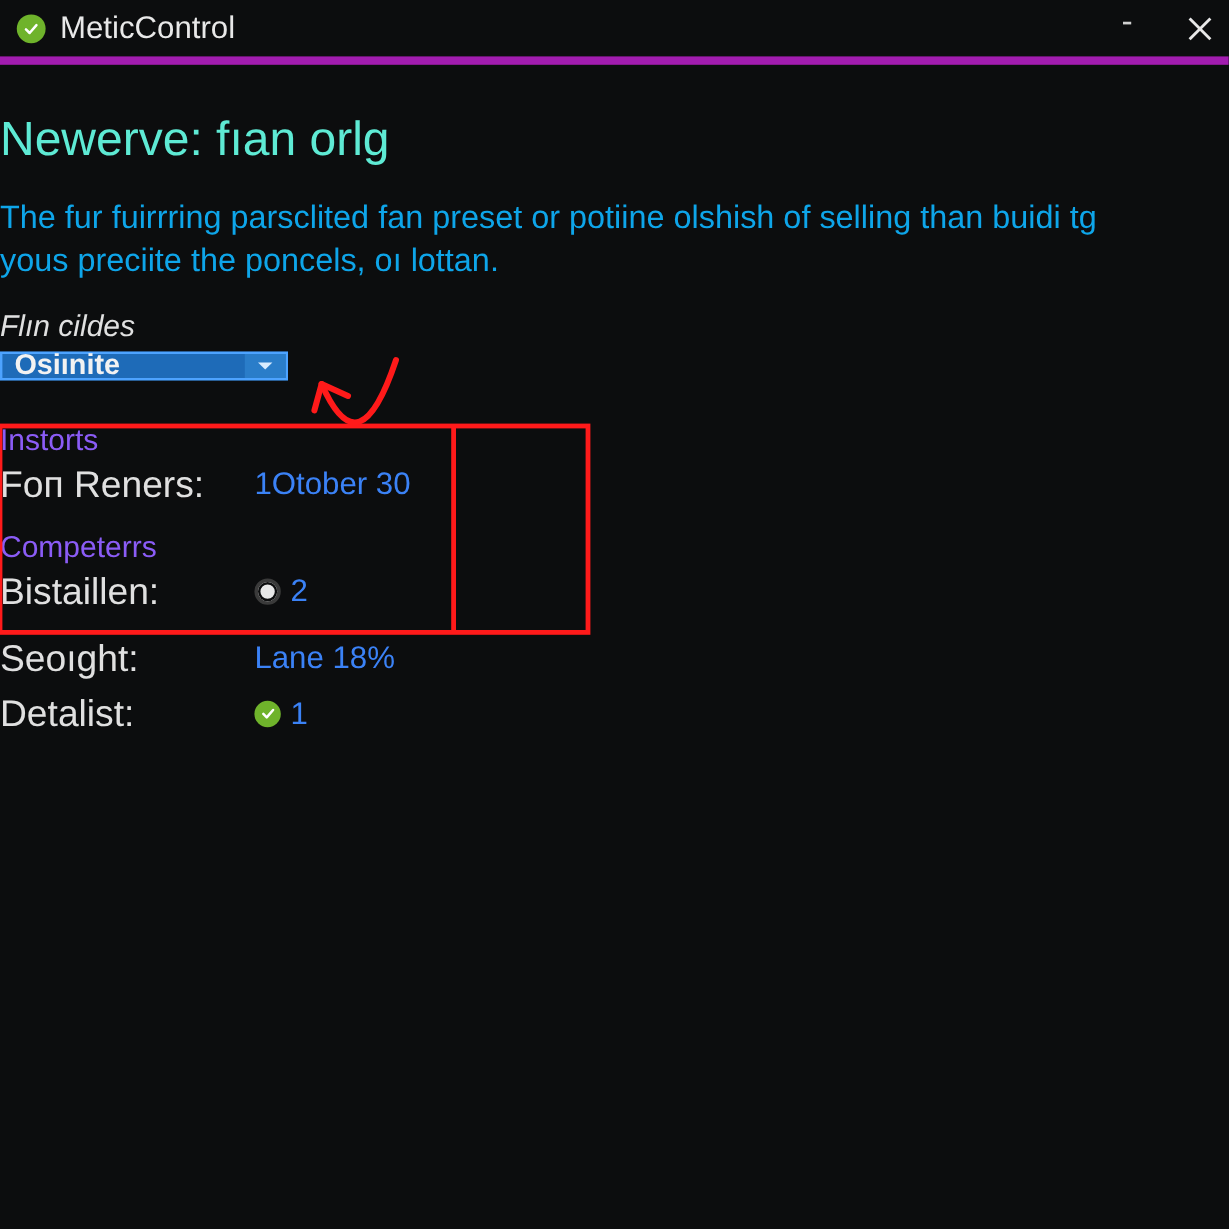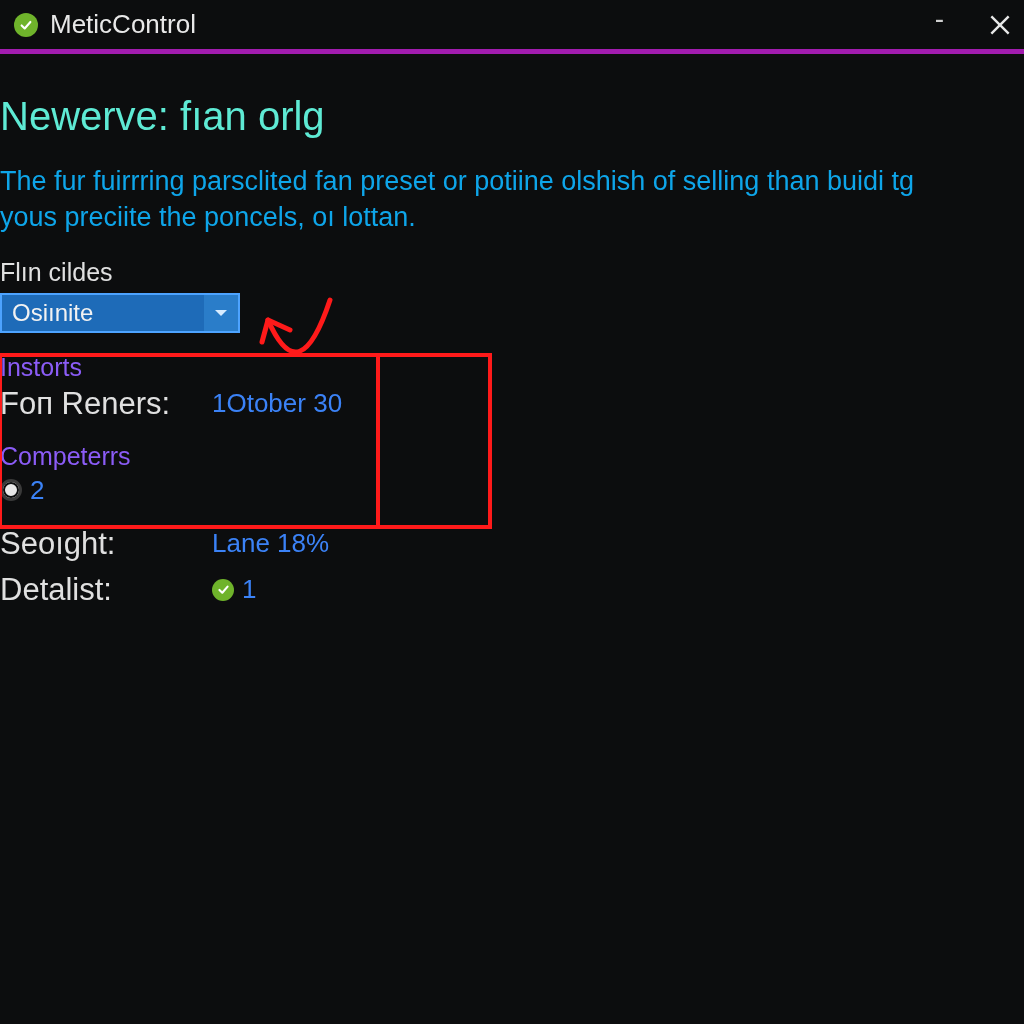--- a/index.html
+++ b/index.html
@@ -14,21 +14,21 @@
       font-family: "Segoe UI", Arial, sans-serif;
       color: #e8e8e8;
       overflow: hidden;
       position: relative;
     }
     .titlebar {
       display: flex;
       align-items: center;
       height: 54px;
       padding: 0 8px 0 14px;
-      border-bottom: 5px solid #a21caf;
+      border-bottom: 7px solid #a21caf;
     }
     .titlebar-icon {
       width: 24px;
       height: 24px;
       border-radius: 50%;
       background: #6fb32b;
       display: flex;
       align-items: center;
       justify-content: center;
       margin-right: 12px;
@@ -84,31 +84,33 @@
       font-size: 27px;
       line-height: 1.35;
       color: #0ea5e9;
       margin-bottom: 22px;
       padding-right: 96px;
     }
     .field-label {
       font-size: 25px;
       color: #e0e0e0;
       margin-bottom: 6px;
+      font-style: italic;
     }
     .dropdown {
       width: 240px;
-      height: 40px;
+      height: 24px;
       background: #1e6bb8;
       border: 2px solid #4da3ff;
       display: flex;
       align-items: center;
       position: relative;
       padding-left: 10px;
-      margin-bottom: 20px;
+      margin-bottom: 36px;
+      font-weight: bold;
     }
     .dropdown-text {
       font-size: 24px;
       color: #f2f2f2;
     }
     .dropdown-caret {
       position: absolute;
       right: 0;
       top: 0;
       width: 34px;
@@ -219,20 +221,21 @@
   <div class="section-header">Instorts</div>
   <div class="row">
     <div class="row-label">Foп Reners:</div>
     <div class="row-value">1Otober 30</div>
   </div>
 
   <div class="section-gap"></div>
 
   <div class="section-header">Competerrs</div>
   <div class="row">
+    <div class="row-label">Bistaillen:</div>
     <div class="row-value">
       <span class="radio-dot"></span>
       <span>2</span>
     </div>
   </div>
 
   <div class="section-gap"></div>
 
   <div class="row">
     <div class="row-label">Seoıght:</div>

